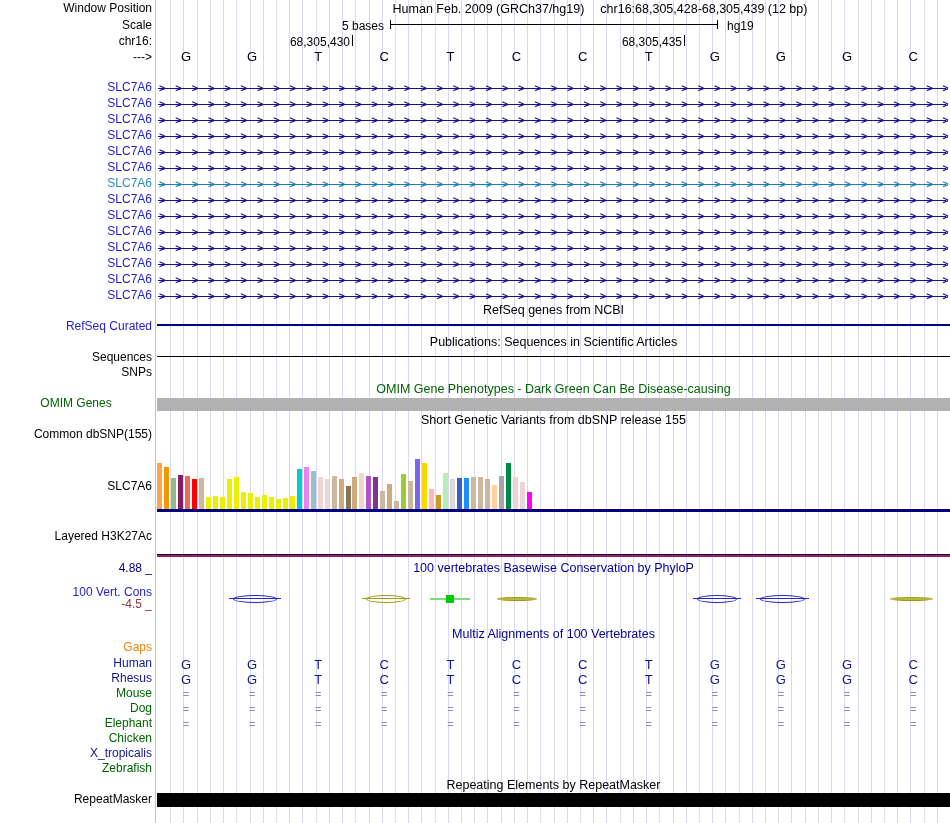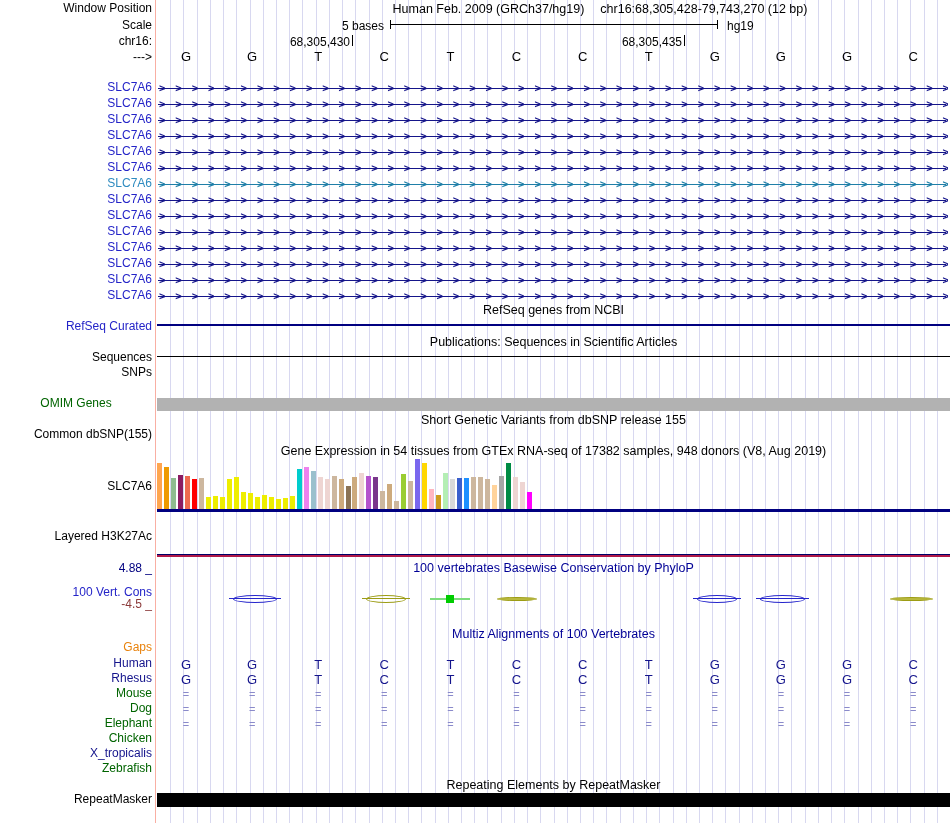--- a/index.html
+++ b/index.html
@@ -81,21 +81,21 @@
       <div class="gridline" style="left: 883.9px;"></div>
       <div class="gridline" style="left: 897.2px;"></div>
       <div class="gridline" style="left: 910.4px;"></div>
       <div class="gridline" style="left: 923.6px;"></div>
       <div class="gridline" style="left: 936.8px;"></div>
     </div>
   <div class="abs" style="left:155px;top:0;width:1px;height:823px;background:#F9AFA3;"></div>
 
   <div class="llabel" style="top:2px;">Window Position</div>
   <div class="abs" style="left:250px;right:0;top:2px;text-align:center;font-size:12.5px;white-space:nowrap;">
-    <span>Human Feb. 2009 (GRCh37/hg19)</span><span style="display:inline-block;width:16px;"></span><span>chr16:68,305,428-79,743,270 (12 bp)</span>
+    <span>Human Feb. 2009 (GRCh37/hg19)</span><span style="display:inline-block;width:16px;"></span><span>chr16:68,305,428-68,305,439 (12 bp)</span>
   </div>
 
   <div class="llabel" style="top:19px;">Scale</div>
   <div class="abs" style="left:264px;top:19px;width:120px;text-align:right;">5 bases</div>
   <div class="abs" style="left:390px;top:20px;width:326px;height:9px;border-left:1px solid #000;border-right:1px solid #000;">
     <div class="abs" style="left:0;right:0;top:4px;height:1px;background:#000;"></div>
   </div>
   <div class="abs" style="left:727px;top:19px;">hg19</div>
 
   <div class="llabel" style="top:35px;">chr16:</div>
@@ -195,27 +195,27 @@
 
   <div class="ctitle" style="top:304px;">RefSeq genes from NCBI</div>
   <div class="hline" id="refseqLine" style="left: 157px; right: 0px; top: 324px; height: 2px; background: rgb(0, 0, 128);"></div>
   <div class="llabel" id="refseqLabel" style="top: 320px; color: rgb(36, 36, 200);">RefSeq Curated</div>
 
   <div class="ctitle" style="top:336px;">Publications: Sequences in Scientific Articles</div>
   <div class="hline" style="left:157px;right:0;top:356px;height:1px;background:#000;"></div>
   <div class="llabel" style="top:351px;">Sequences</div>
   <div class="llabel" style="top:366px;">SNPs</div>
 
+  <div class="ctitle" id="omimTitle" style="top: 383px; color: rgb(0, 100, 0);">OMIM Gene Phenotypes - Dark Green Can Be Disease-causing</div>
   <div class="abs" id="omimBar" style="left: 157px; right: 0px; top: 398px; height: 13px; background: rgb(178, 178, 178);"></div>
   <div class="llabel" id="omimLabel" style="top: 397px; color: rgb(0, 100, 0); text-align: center;">OMIM Genes</div>
 
   <div class="ctitle" style="top:414px;">Short Genetic Variants from dbSNP release 155</div>
   <div class="llabel" style="top:428px;">Common dbSNP(155)</div>
 
-  <div class="ctitle" style="top:445px;">Gene Expression in 54 tissues from GTEx RNA-seq of 17382 samples, 948 donors (V8, Aug 2019)</div>
   <div id="gtexBars">
       <div class="bar" style="left: 157px; top: 463px; height: 46px; background: rgb(255, 165, 79);"></div>
       <div class="bar" style="left: 164px; top: 467px; height: 42px; background: rgb(238, 154, 0);"></div>
       <div class="bar" style="left: 171px; top: 478px; height: 31px; background: rgb(143, 188, 143);"></div>
       <div class="bar" style="left: 177.9px; top: 475px; height: 34px; background: rgb(139, 28, 98);"></div>
       <div class="bar" style="left: 184.9px; top: 476px; height: 33px; background: rgb(238, 106, 80);"></div>
       <div class="bar" style="left: 191.9px; top: 479px; height: 30px; background: rgb(255, 0, 0);"></div>
       <div class="bar" style="left: 198.9px; top: 478px; height: 31px; background: rgb(205, 183, 158);"></div>
       <div class="bar" style="left: 205.9px; top: 497px; height: 12px; background: rgb(238, 238, 0);"></div>
       <div class="bar" style="left: 212.8px; top: 496px; height: 13px; background: rgb(238, 238, 0);"></div>

